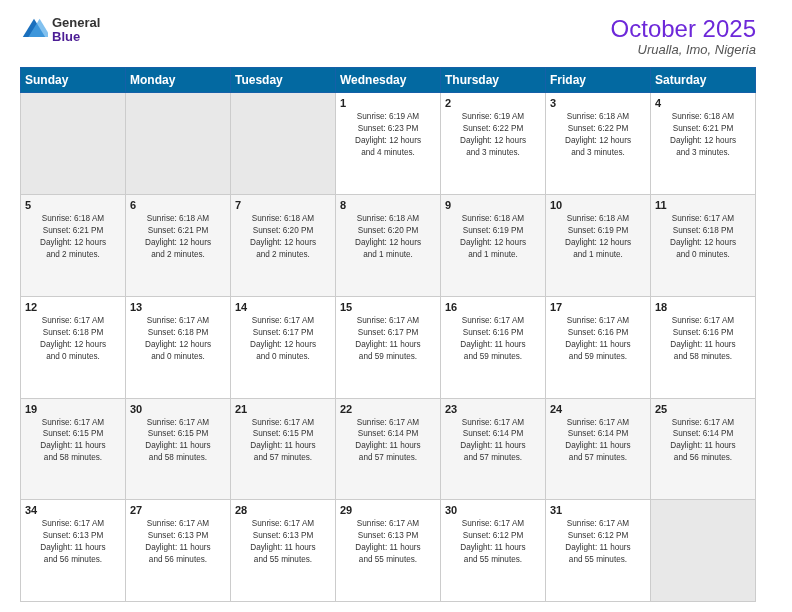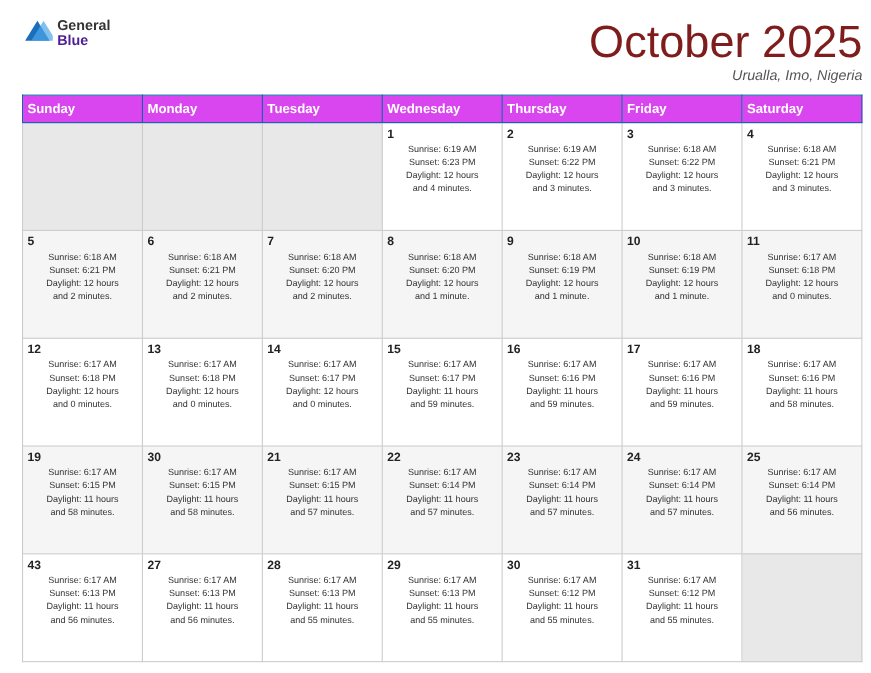--- a/index.html
+++ b/index.html
@@ -6,21 +6,21 @@
     body {
       font-family: Arial, sans-serif;
       background: #fff;
       width: 792px;
       height: 612px;
       overflow: hidden;
     }
     .page {
       width: 792px;
       height: 612px;
-      padding: 16px 8px 10px 20px;
+      padding: 16px 36px 10px 20px;
       display: flex;
       flex-direction: column;
     }
     .header {
       display: flex;
       justify-content: space-between;
       align-items: flex-start;
       margin-bottom: 10px;
     }
     .logo {
@@ -38,39 +38,39 @@
     .logo-text span:first-child { color: #333; }
     .logo-text span:last-child { color: #4c1d95; }
     .logo-icon {
       width: 28px;
       height: 28px;
     }
     .title-section {
       text-align: right;
     }
     .title-section h1 {
-      font-size: 41px;
+      font-size: 24px;
       font-weight: 300;
-      color: #7f1d1d;
+      color: #6d28d9;
       line-height: 1.1;
     }
     .title-section p {
       font-size: 13px;
       color: #555;
       font-style: italic;
     }
     .calendar {
       flex: 1;
       border: 1px solid #ccc;
       border-collapse: collapse;
       width: 100%;
       table-layout: fixed;
     }
     .calendar thead tr th {
-      background: #d946ef;
+      background: #0369a1;
       color: #fff;
       font-size: 12px;
       font-weight: bold;
       padding: 5px 4px;
       text-align: left;
       border: 1px solid #1560a8;
     }
     .calendar tbody tr td {
       vertical-align: top;
       padding: 4px 4px 3px 4px;
@@ -317,21 +317,21 @@
           <td>
             <span class="day-number">25</span>
             <div class="day-info" style="white-space: pre-line;">Sunrise: 6:17 AM
 Sunset: 6:14 PM
 Daylight: 11 hours
 and 56 minutes.</div>
           </td>
         </tr>
         <tr>
           <td>
-            <span class="day-number">43</span>
+            <span class="day-number">34</span>
             <div class="day-info" style="white-space: pre-line;">Sunrise: 6:17 AM
 Sunset: 6:13 PM
 Daylight: 11 hours
 and 56 minutes.</div>
           </td>
           <td>
             <span class="day-number">27</span>
             <div class="day-info" style="white-space: pre-line;">Sunrise: 6:17 AM
 Sunset: 6:13 PM
 Daylight: 11 hours

